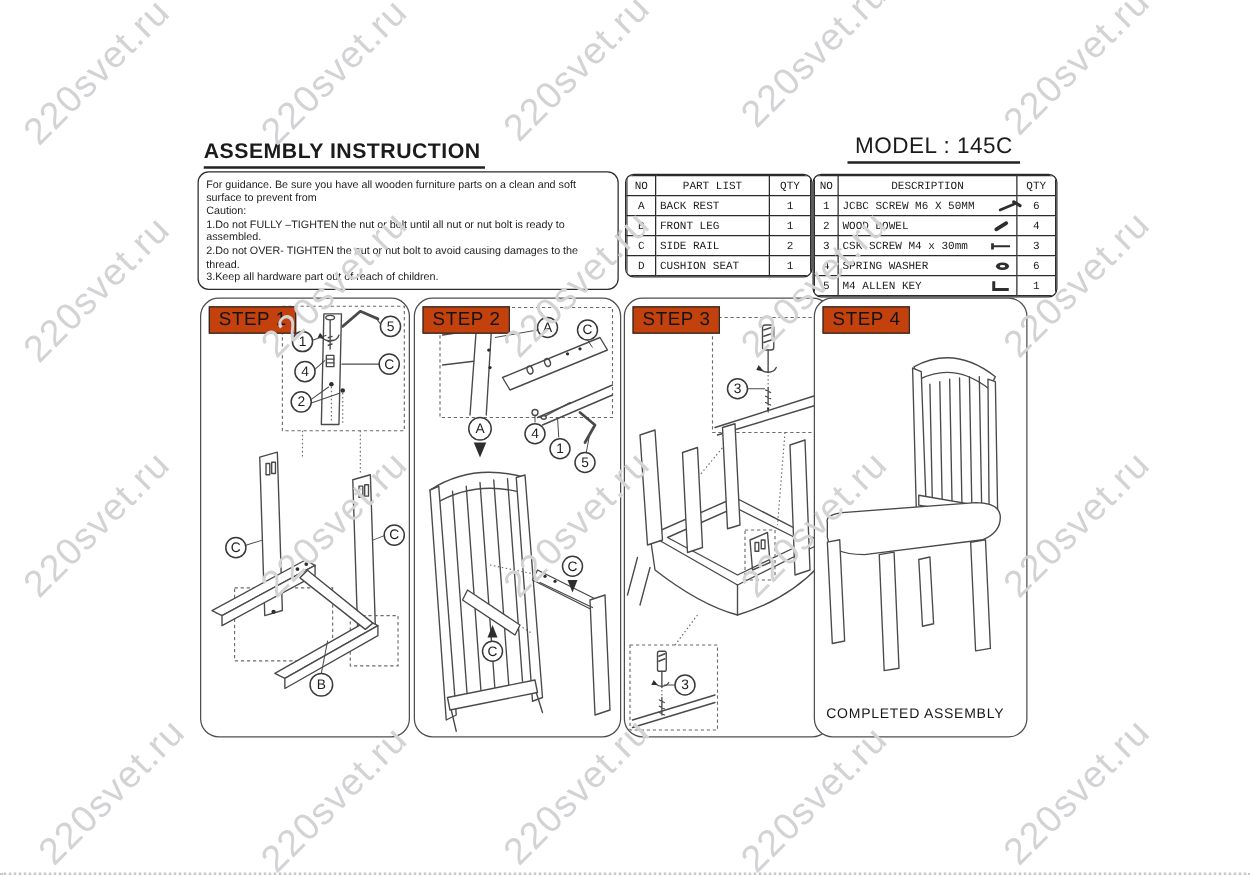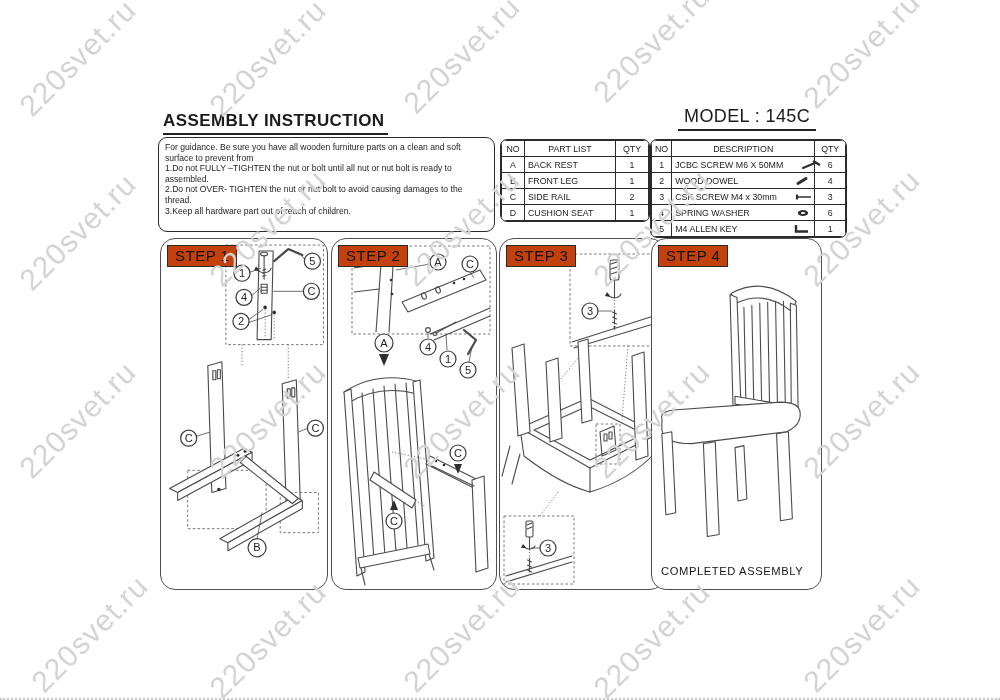--- a/index.html
+++ b/index.html
@@ -27,21 +27,21 @@
   }
   
   .instr{
     position:absolute;left:158px;top:137px;width:324px;height:86px;
     border:1.5px solid #2b2b2b;border-radius:9px;padding:4px 5px 3px 6px;
     font-size:8.6px;line-height:10.6px;color:#1d1d1d;
   }
   
   .tblwrap{position:absolute;border:1.5px solid #2b2b2b;border-radius:7px;overflow:hidden;background:#fff;}
   .tblwrap table{border-collapse:collapse;font-size:8.8px;color:#1b1b1b;}
-  .tblwrap th,.tblwrap td{border:1px solid #2b2b2b;padding:1.5px 3px;height:12px;}
+  .tblwrap th,.tblwrap td{border:1px solid #2b2b2b;padding:1.5px 3px;height:12px;font-family:Liberation Mono, monospace;}
   .tblwrap th{font-weight:400;text-align:center;}
   .cno,.cqty{text-align:center;}
   .pl{left:500px;top:139px;}
   .pl .cno{width:16px;}  .pl .cpart{width:84px;} .pl .cqty{width:26px;}
   .hw{left:650px;top:139px;}
   .hw .cno{width:12px;}  .hw .cdesc{width:136px;} .hw .cqty{width:24px;}
   .desc-cell{display:flex;align-items:center;gap:17px;}
   .desc-cell span{flex:0 0 auto;}
   .desc-cell svg{margin-left:auto;flex:0 0 auto;}
   
@@ -72,20 +72,21 @@
   .bottom-edge{position:absolute;left:0;right:0;bottom:0;height:0;border-bottom:2px dotted #9a9aa0;opacity:.55;}
 </style>
 </head>
 <body>
 
 <div class="title">ASSEMBLY INSTRUCTION</div>
 <div class="model">MODEL : 145C</div>
 
 <div class="instr">
   <div>For guidance. Be sure you have all wooden furniture parts on a clean and soft surface to prevent from</div>
+  <div>Caution:</div>
   <div>1.Do not FULLY –TIGHTEN the nut or bolt until all nut or nut bolt is ready to assembled.</div>
   <div>2.Do not OVER- TIGHTEN the nut or nut bolt to avoid causing damages to the thread.</div>
   <div>3.Keep all hardware part out of reach of children.</div>
 </div>
 
 <div class="tblwrap pl">
   <table>
     <tbody>
         <tr>
       <th class="cno">NO</th>

